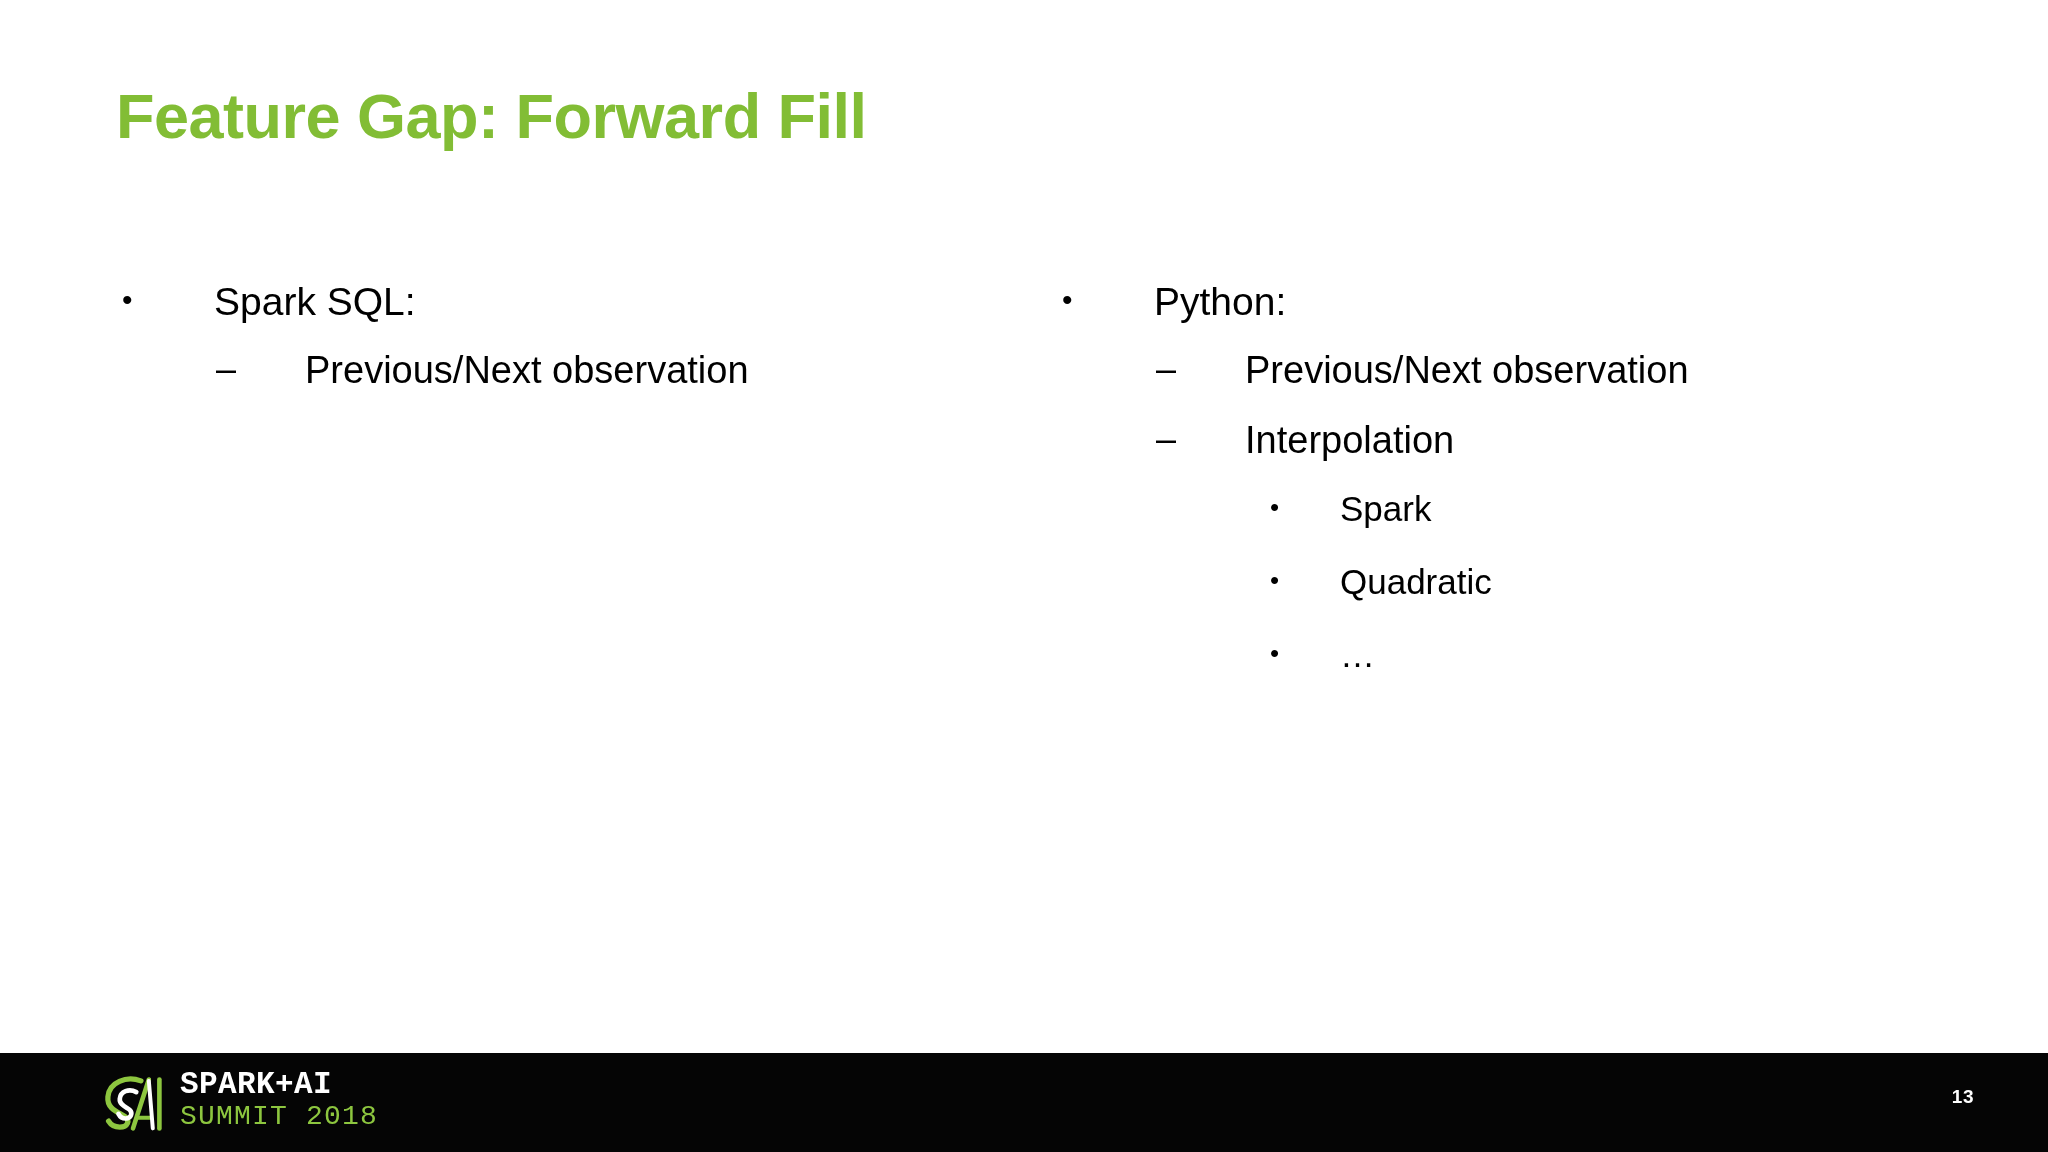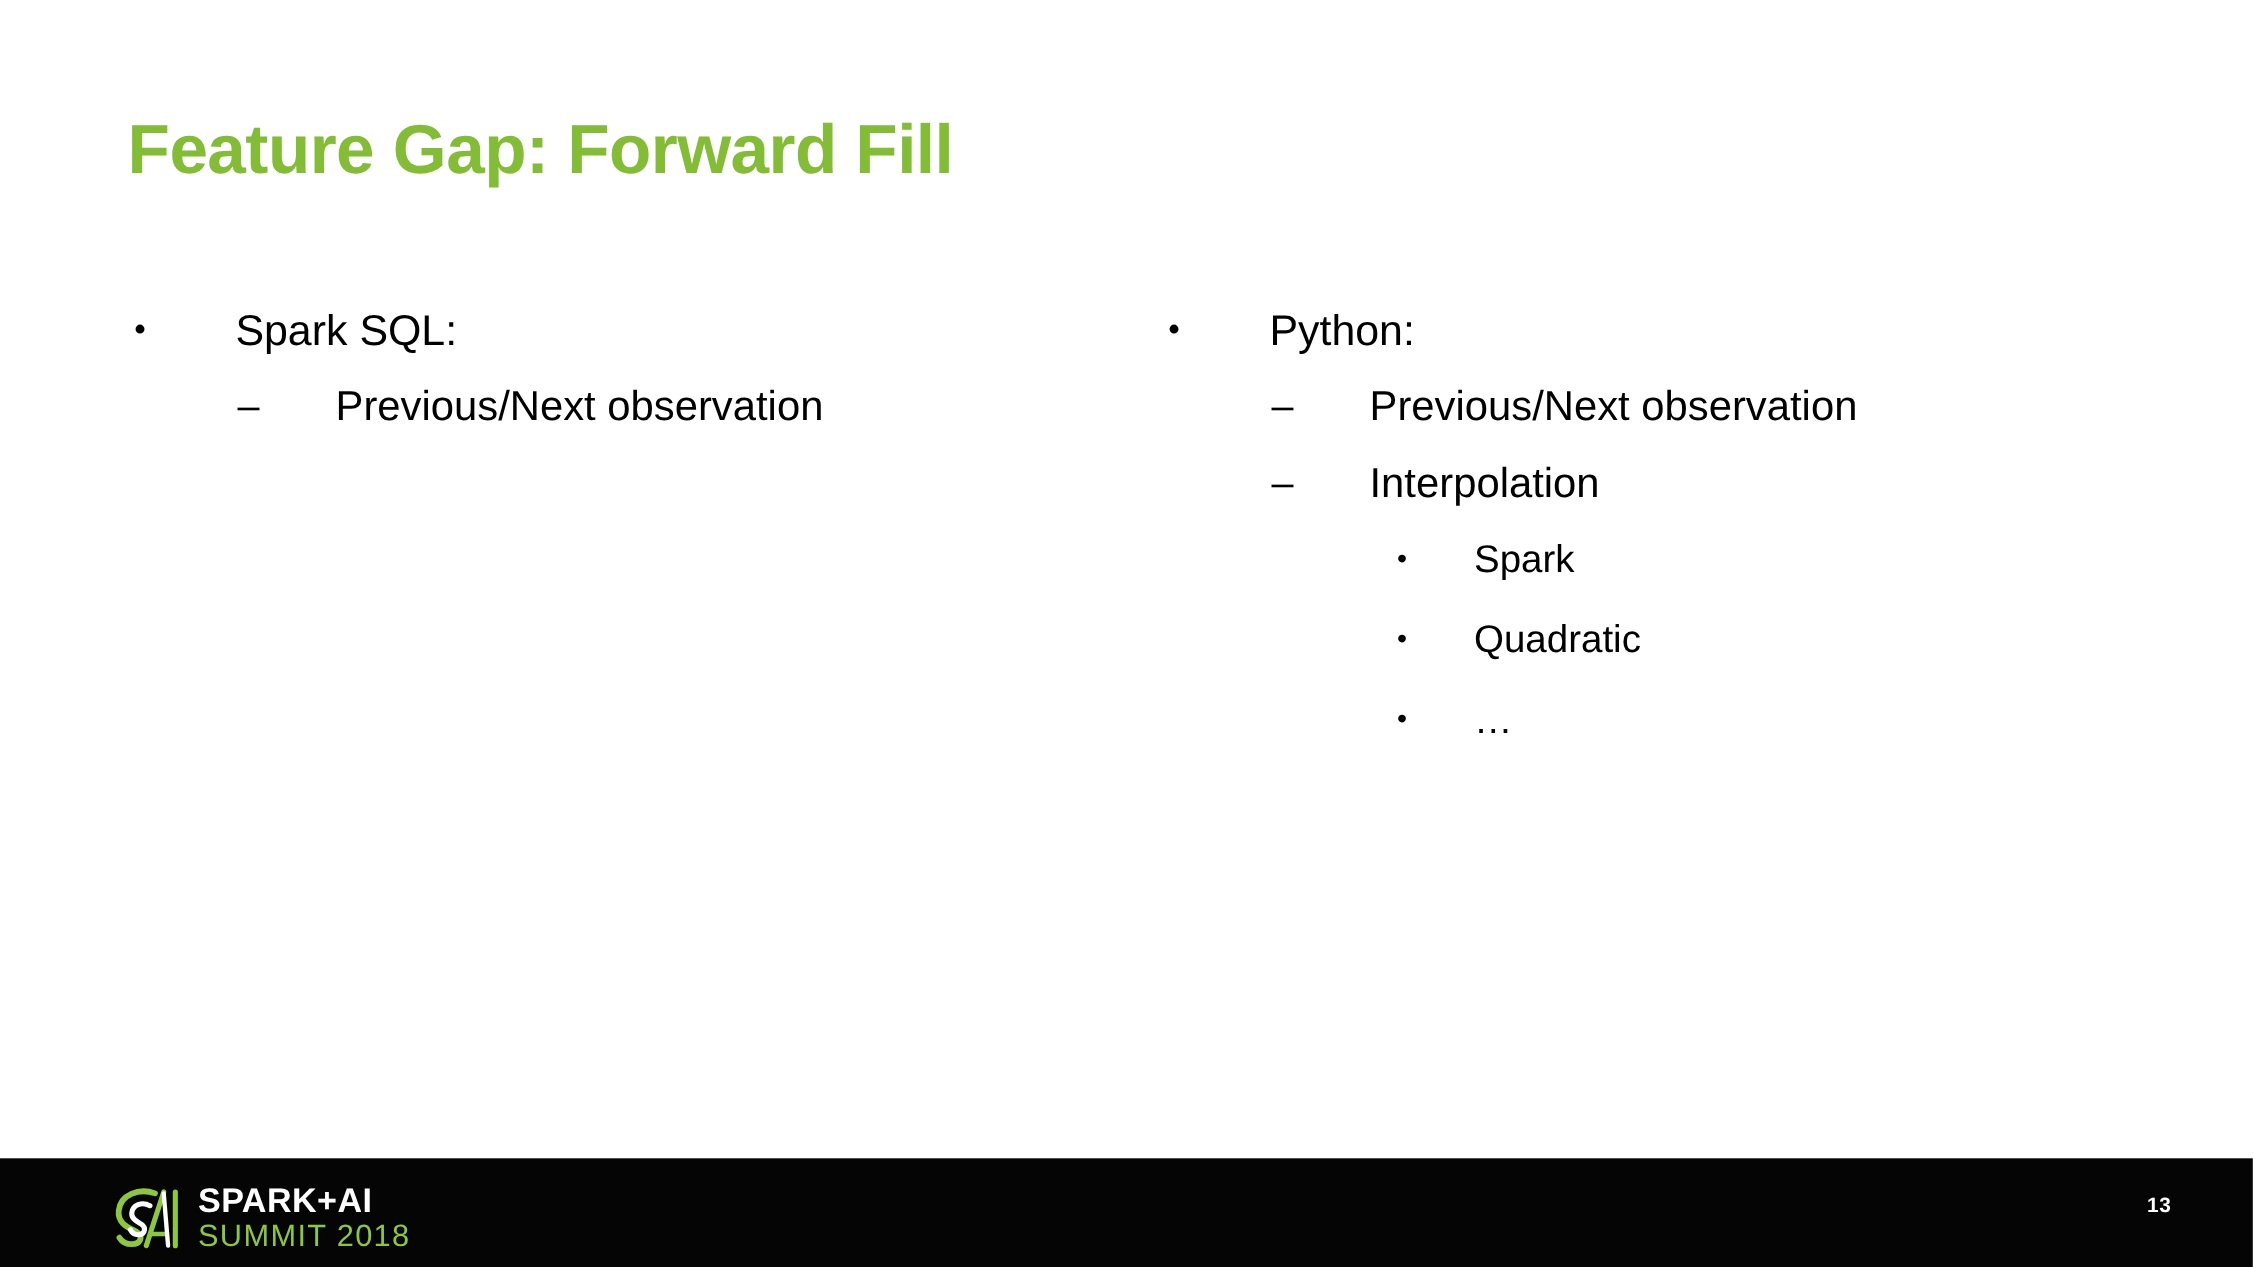--- a/index.html
+++ b/index.html
@@ -18,21 +18,21 @@
   .slide {
     position: absolute;
     inset: 0;
     background: #ffffff;
   }
 
   
   .slide-title {
     position: absolute;
     left: 116px;
-    top: 100px;
+    top: 80px;
     font-size: 63px;
     font-weight: bold;
     color: #82bd35;
     letter-spacing: -0.5px;
     white-space: nowrap;
     line-height: 1.15;
   }
 
   
   .body-area {
@@ -112,21 +112,22 @@
     height: 99px;
     background: #050505;
   }
 
   .logo {
     position: absolute;
     left: 100px;
     top: 1069px;
     height: 70px;
     display: flex;
-    align-items: flex-end;
+    align-items: flex-start;
+    font-family: Liberation Mono, monospace;
   }
   .logo-mark {
     width: 66px;
     height: 66px;
     flex: 0 0 66px;
   }
   .logo-words {
     margin-left: 14px;
     display: flex;
     flex-direction: column;

